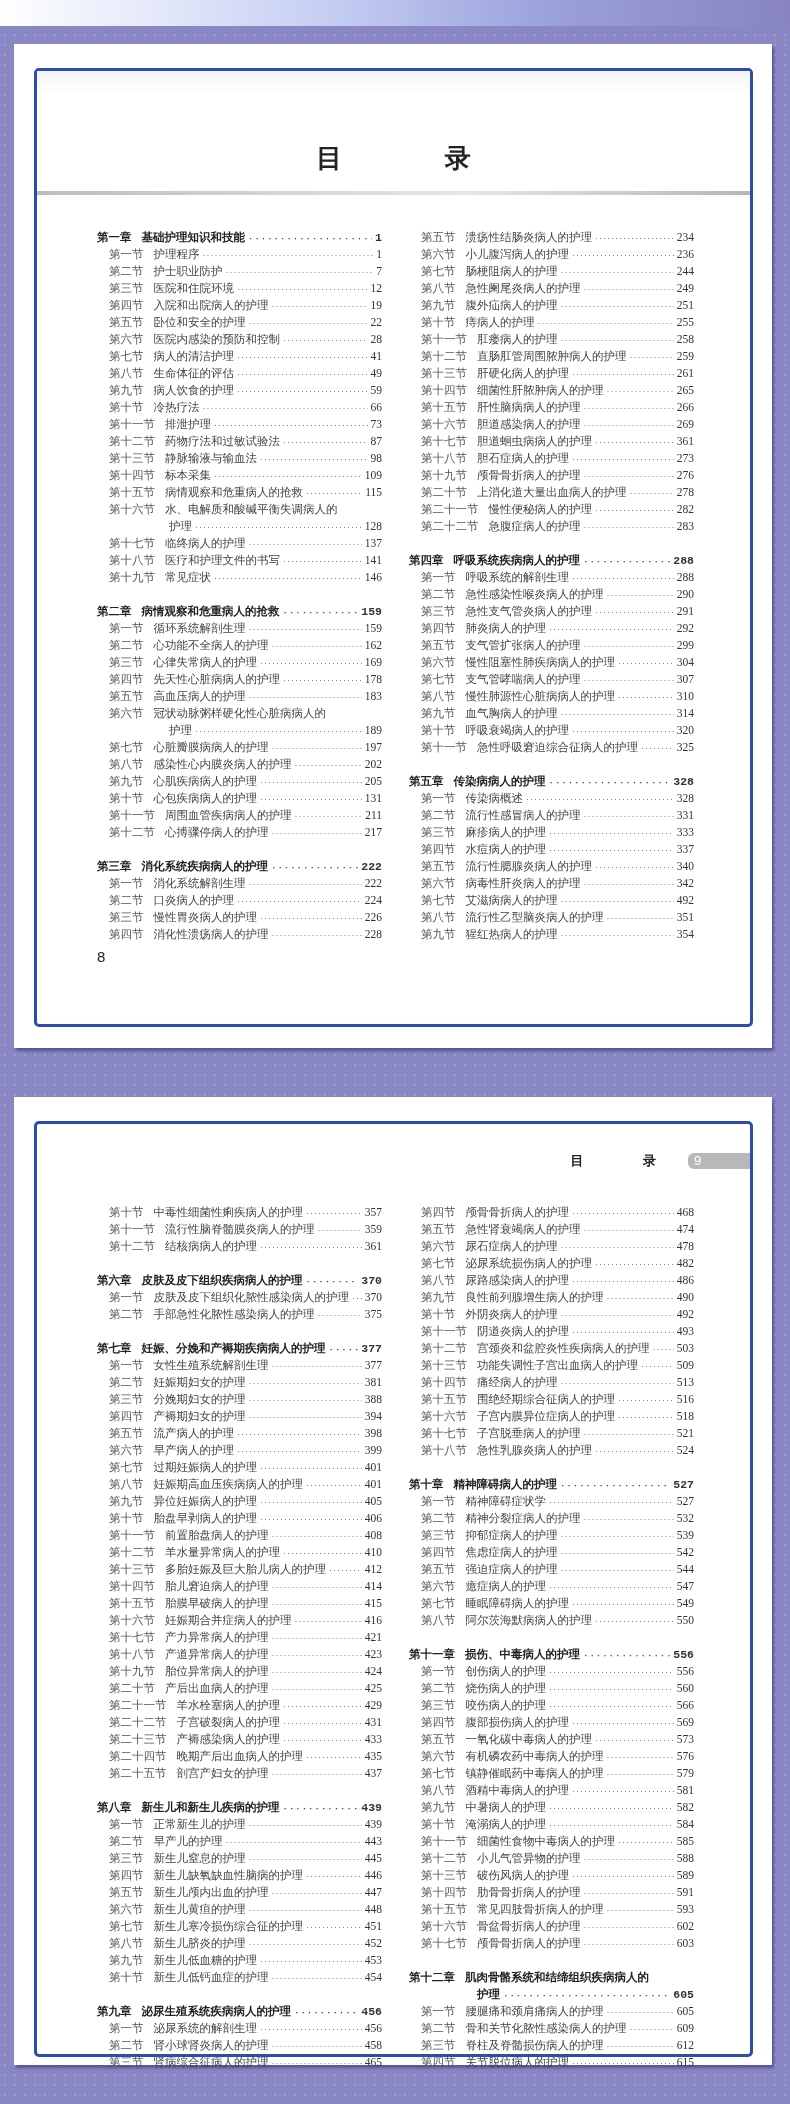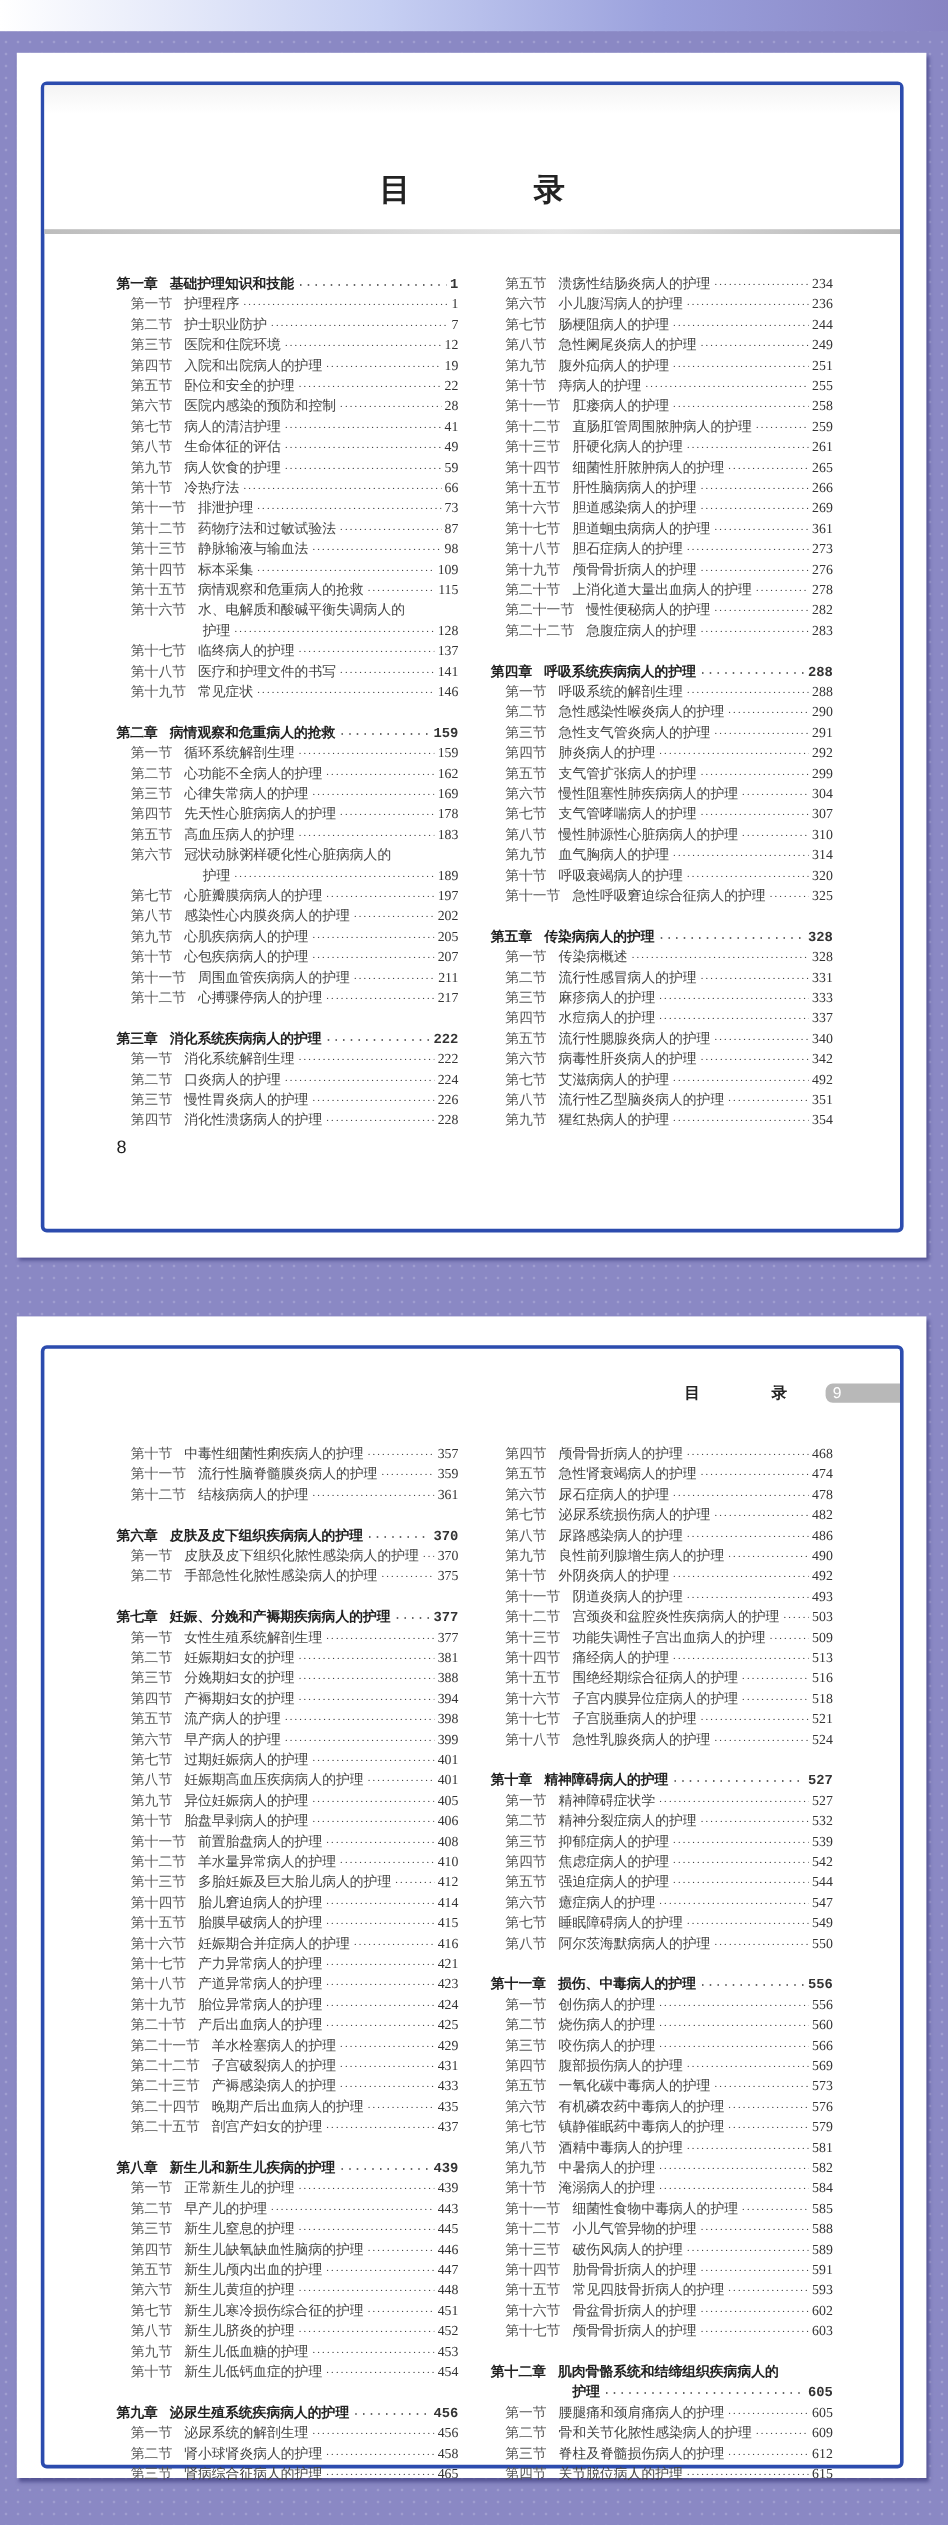--- a/index.html
+++ b/index.html
@@ -277,21 +277,21 @@
         <div class="row section">
           <span class="sec">第九节</span>
           <span class="txt">心肌疾病病人的护理</span>
           <span class="dots"></span>
           <span class="pg">205</span>
         </div>
         <div class="row section">
           <span class="sec">第十节</span>
           <span class="txt">心包疾病病人的护理</span>
           <span class="dots"></span>
-          <span class="pg">207</span>
+          <span class="pg">131</span>
         </div>
         <div class="row section">
           <span class="sec">第十一节</span>
           <span class="txt">周围血管疾病病人的护理</span>
           <span class="dots"></span>
           <span class="pg">211</span>
         </div>
         <div class="row section">
           <span class="sec">第十二节</span>
           <span class="txt">心搏骤停病人的护理</span>

